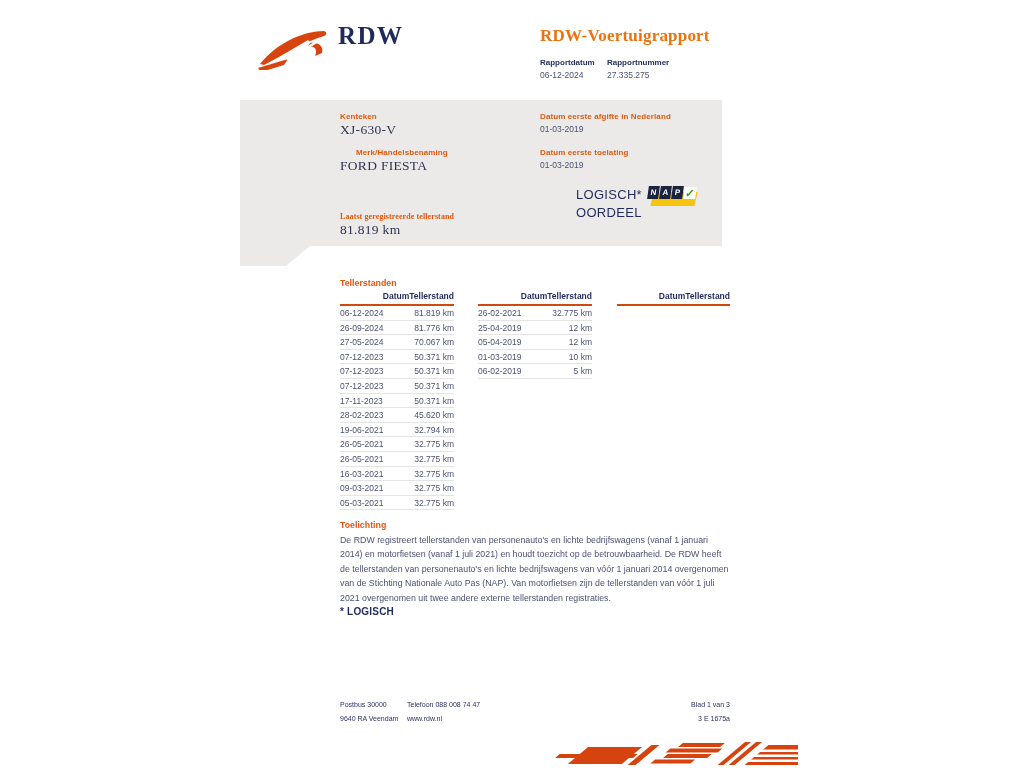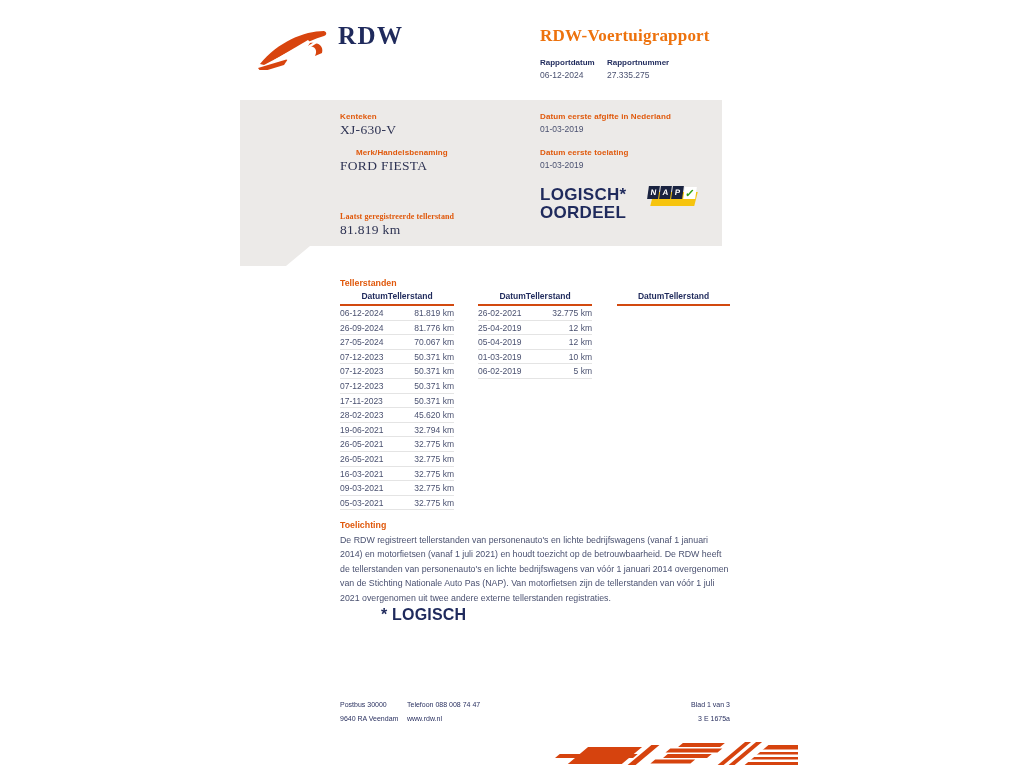--- a/index.html
+++ b/index.html
@@ -20,43 +20,43 @@
   .lbl-navy { font-size:8px; font-weight:700; color:var(--navy); }
   .val { font-size:8.5px; color:var(--body_text); }
   .big-val { font-family:"Liberation Serif", serif; font-size:13.5px; color:#2e3353;
              letter-spacing:0.3px; }
 
   
   .vehicle-box {
     left:240px; top:100px; width:482px; height:166px; background:var(--box_gray);
     clip-path: polygon(0 0, 482px 0, 482px 146px, 70px 146px, 46px 166px, 0 166px);
   }
-  .oordeel { font-size:17px; font-weight:700; color:var(--navy); line-height:18px;
-             letter-spacing:0.3px; }
+  .oordeel { font-size:13px; font-weight:400; color:var(--navy); line-height:18px;
+             letter-spacing:0.3px;margin-left:36px; }
 
   
   .nap { left:647px; top:185px; width:52px; height:26px; }
   .nap .yellow { position:absolute; left:5px; top:7px; width:44px; height:14px;
                  background:#F6C40E; transform:skewX(-14deg); }
   .nap .cell { position:absolute; top:1px; width:11px; height:13px; background:#1A2340;
                transform:skewX(-8deg); color:#fff; font-size:8px; font-weight:700;
                text-align:center; line-height:13px; }
   .nap .check { position:absolute; left:37px; top:2px; width:12px; height:12px;
                 background:#fff; transform:skewX(-8deg); color:#2FA012; font-size:11px;
                 font-weight:700; text-align:center; line-height:12px; }
 
   
   .sec-head { font-size:8.8px; font-weight:700; color:var(--accent); }
   .odo-table { position:absolute; top:291px; }
-  .thead { display:flex; justify-content:center; font-size:8.5px; font-weight:700;
+  .thead { display:flex; justify-content:flex-end; font-size:8.5px; font-weight:700;
            color:var(--navy); padding-bottom:3px; border-bottom:2px solid var(--rule_orange); }
   .trow { display:flex; justify-content:space-between; font-size:8.5px; color:var(--body_text);
           height:14.6px; line-height:14.6px; border-bottom:1px solid var(--row_border); }
   .para { font-size:8.8px; line-height:14.4px; color:var(--body_text); }
-  .logisch-head { font-size:16px; font-weight:700; color:var(--navy); letter-spacing:0.2px;margin-left:41px; }
+  .logisch-head { font-size:10px; font-weight:700; color:var(--navy); letter-spacing:0.2px; }
   .para-orange { font-size:8.8px; line-height:14px; color:var(--muted_red_text); }
 
   
   .foot { font-size:7px; color:#2A3160; line-height:14px; }
   .foot-right { text-align:right; }
 </style>
 </head>
 <body>
 
 <div class="page">

